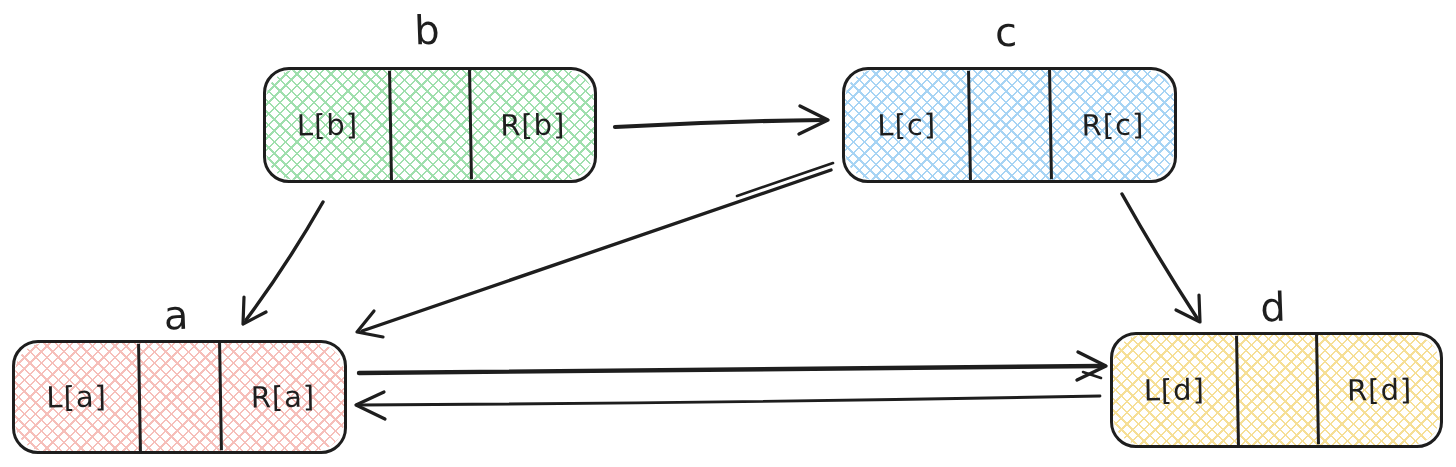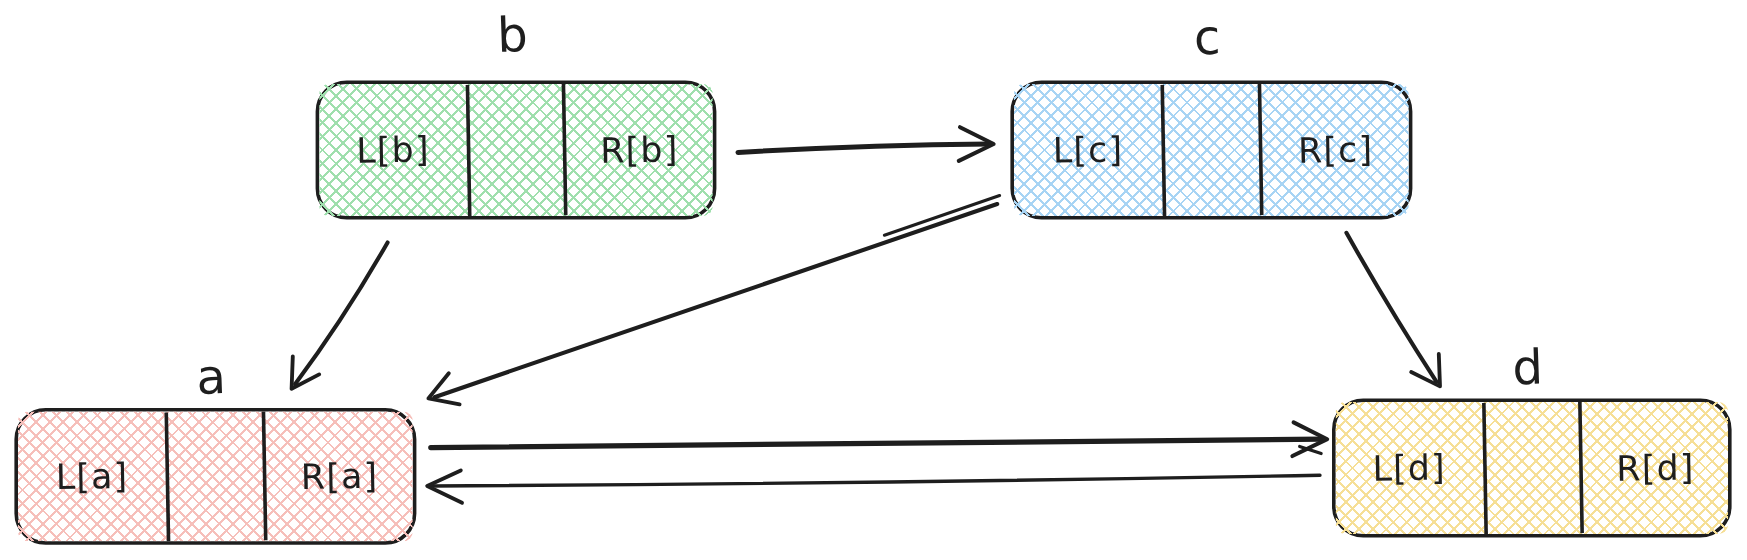--- a/index.html
+++ b/index.html
@@ -14,21 +14,21 @@
   .node{
     position:absolute;
     border:3.5px solid #1e1e1e;
     border-radius:26px;
     box-sizing:border-box;
     background:#ffffff;
   }
   .cells{
     display:flex;
     width:100%;height:100%;
-    border-radius:8px;
+    border-radius:30px;
     overflow:hidden;
     
     background-image:
       repeating-linear-gradient(45deg,  var(--hatch) 0, var(--hatch) 1.7px, transparent 1.7px, transparent 8px),
       repeating-linear-gradient(135deg, var(--hatch) 0, var(--hatch) 1.7px, transparent 1.7px, transparent 8px);
   }
   .cell{
     display:flex;align-items:center;justify-content:center;
     font-size:29px;
     letter-spacing:1px;

